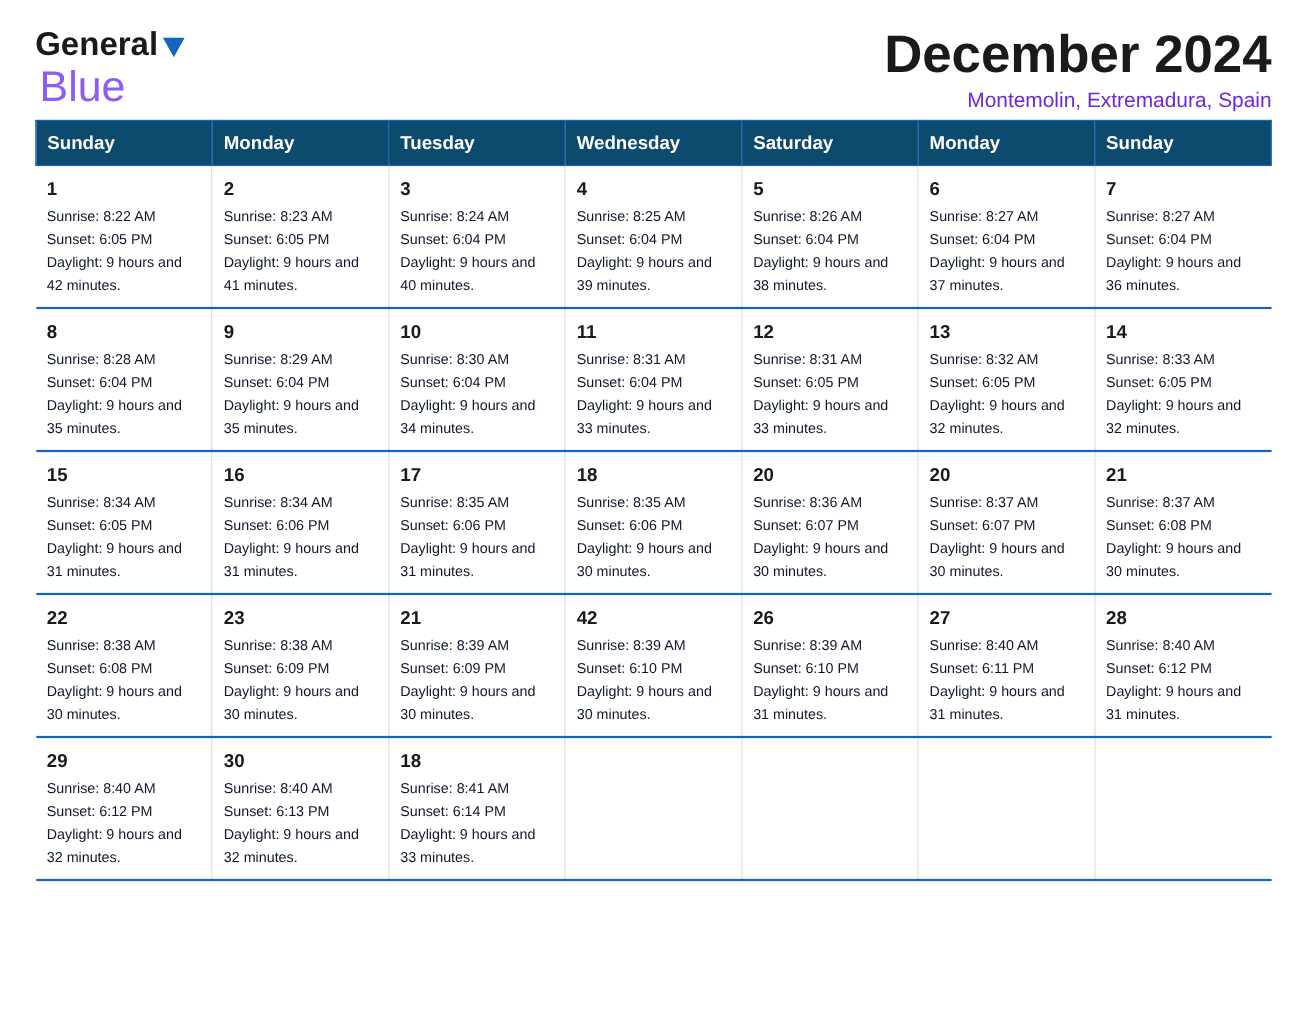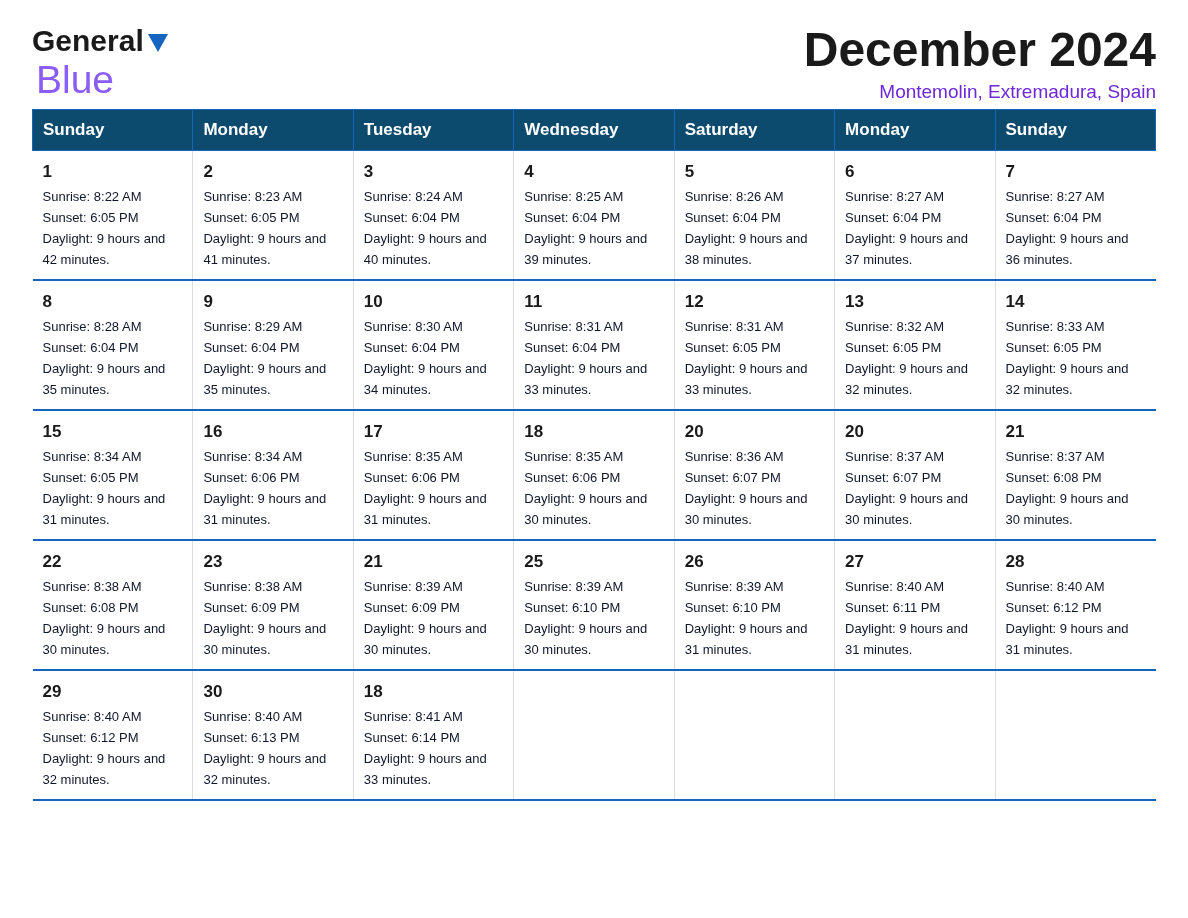--- a/index.html
+++ b/index.html
@@ -147,21 +147,21 @@
         <td><span class="day-number">17</span><span class="day-info">Sunrise: 8:35 AM<br>Sunset: 6:06 PM<br>Daylight: 9 hours and 31 minutes.</span></td>
         <td><span class="day-number">18</span><span class="day-info">Sunrise: 8:35 AM<br>Sunset: 6:06 PM<br>Daylight: 9 hours and 30 minutes.</span></td>
         <td><span class="day-number">20</span><span class="day-info">Sunrise: 8:36 AM<br>Sunset: 6:07 PM<br>Daylight: 9 hours and 30 minutes.</span></td>
         <td><span class="day-number">20</span><span class="day-info">Sunrise: 8:37 AM<br>Sunset: 6:07 PM<br>Daylight: 9 hours and 30 minutes.</span></td>
         <td><span class="day-number">21</span><span class="day-info">Sunrise: 8:37 AM<br>Sunset: 6:08 PM<br>Daylight: 9 hours and 30 minutes.</span></td>
       </tr>
       <tr>
         <td><span class="day-number">22</span><span class="day-info">Sunrise: 8:38 AM<br>Sunset: 6:08 PM<br>Daylight: 9 hours and 30 minutes.</span></td>
         <td><span class="day-number">23</span><span class="day-info">Sunrise: 8:38 AM<br>Sunset: 6:09 PM<br>Daylight: 9 hours and 30 minutes.</span></td>
         <td><span class="day-number">21</span><span class="day-info">Sunrise: 8:39 AM<br>Sunset: 6:09 PM<br>Daylight: 9 hours and 30 minutes.</span></td>
-        <td><span class="day-number">25</span><span class="day-info">Sunrise: 8:39 AM<br>Sunset: 6:10 PM<br>Daylight: 9 hours and 30 minutes.</span></td>
+        <td><span class="day-number">42</span><span class="day-info">Sunrise: 8:39 AM<br>Sunset: 6:10 PM<br>Daylight: 9 hours and 30 minutes.</span></td>
         <td><span class="day-number">26</span><span class="day-info">Sunrise: 8:39 AM<br>Sunset: 6:10 PM<br>Daylight: 9 hours and 31 minutes.</span></td>
         <td><span class="day-number">27</span><span class="day-info">Sunrise: 8:40 AM<br>Sunset: 6:11 PM<br>Daylight: 9 hours and 31 minutes.</span></td>
         <td><span class="day-number">28</span><span class="day-info">Sunrise: 8:40 AM<br>Sunset: 6:12 PM<br>Daylight: 9 hours and 31 minutes.</span></td>
       </tr>
       <tr>
         <td><span class="day-number">29</span><span class="day-info">Sunrise: 8:40 AM<br>Sunset: 6:12 PM<br>Daylight: 9 hours and 32 minutes.</span></td>
         <td><span class="day-number">30</span><span class="day-info">Sunrise: 8:40 AM<br>Sunset: 6:13 PM<br>Daylight: 9 hours and 32 minutes.</span></td>
         <td><span class="day-number">18</span><span class="day-info">Sunrise: 8:41 AM<br>Sunset: 6:14 PM<br>Daylight: 9 hours and 33 minutes.</span></td>
         <td class="empty"></td>
         <td class="empty"></td>

